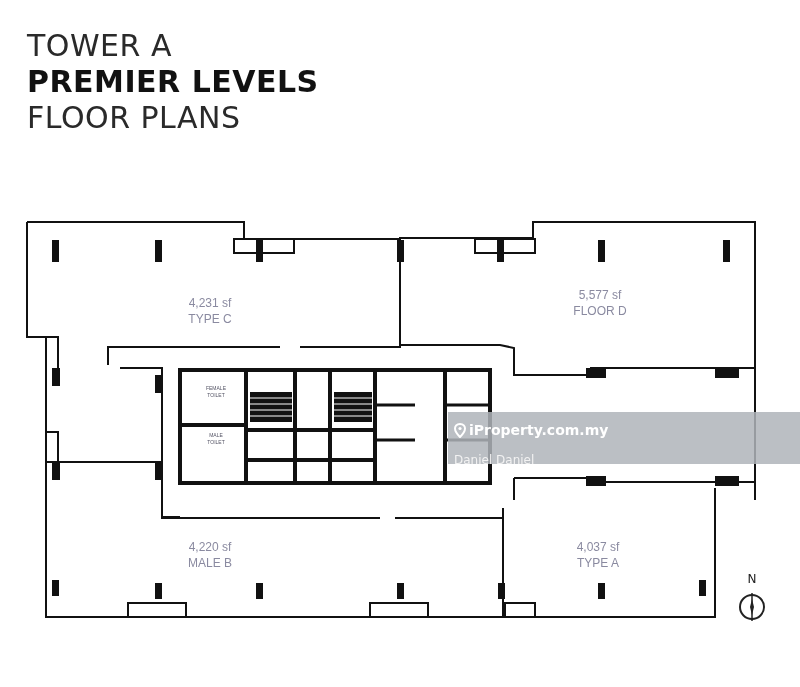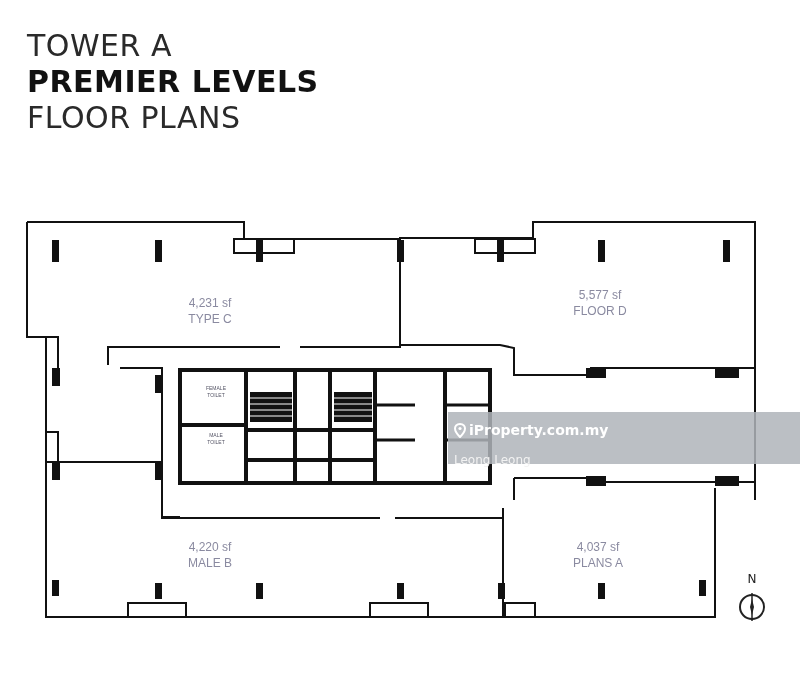--- a/index.html
+++ b/index.html
@@ -129,32 +129,32 @@
 <div class="unit-label" style="left:550px; top:287px;">
   <div>5,577 sf</div>
   <div>FLOOR D</div>
 </div>
 <div class="unit-label" style="left:160px; top:539px;">
   <div>4,220 sf</div>
   <div>MALE B</div>
 </div>
 <div class="unit-label" style="left:548px; top:539px;">
   <div>4,037 sf</div>
-  <div>PLANS A</div>
+  <div>TYPE A</div>
 </div>
 
 <div class="watermark">
   <div class="wm-brand">
     <svg width="12" height="15" viewBox="0 0 12 15">
       <path d="M6 1 C2.5 1 1 3.5 1 5.5 C1 9 6 14 6 14 C6 14 11 9 11 5.5 C11 3.5 9.5 1 6 1 Z" fill="none" stroke="#fff" stroke-width="2"></path>
       <circle cx="6" cy="5.5" r="1.6" fill="#fff"></circle>
     </svg>
     <span>iProperty.com.my</span>
   </div>
-  <div class="wm-agent">Leong Leong</div>
+  <div class="wm-agent">Daniel Daniel</div>
 </div>
 
 <div class="compass">
   <div class="compass-n">N</div>
   <svg width="32" height="36" style="position:absolute; left:0; top:16px;">
     <circle cx="16" cy="19" r="12" fill="none" stroke="#222" stroke-width="2"></circle>
     <line x1="16" y1="5" x2="16" y2="33" stroke="#222" stroke-width="1.5"></line>
     <polygon points="16,11 18,19 16,27 14,19" fill="#222"></polygon>
   </svg>
 </div>

